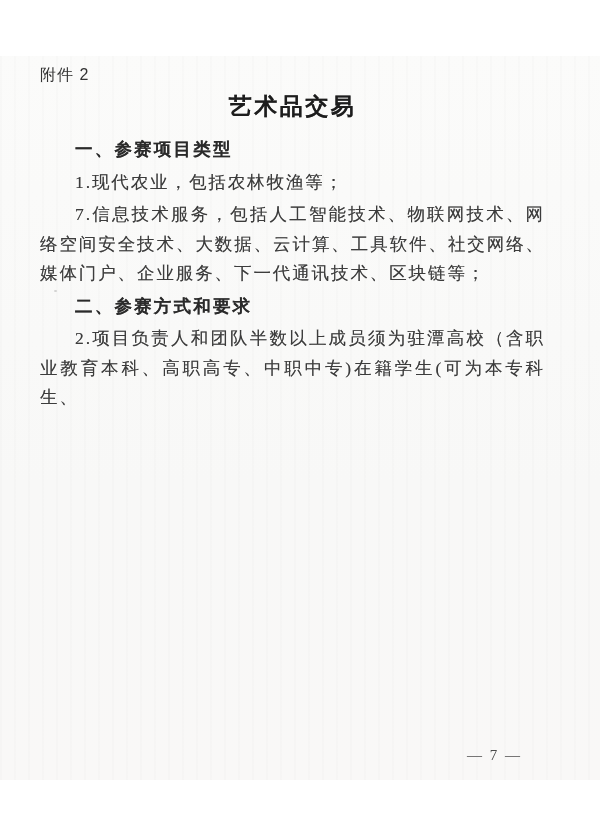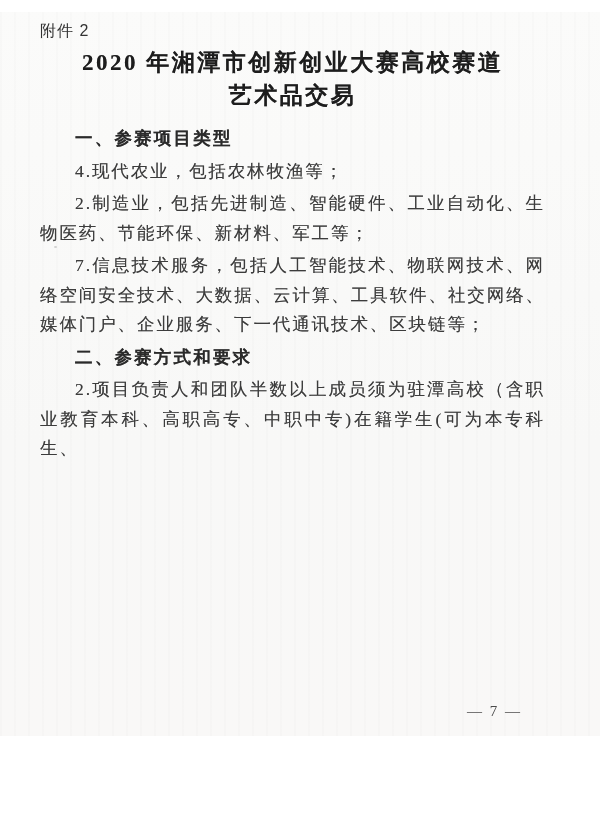--- a/index.html
+++ b/index.html
@@ -11,20 +11,21 @@
     position: relative;
     width: 600px;
     height: 736px;
     overflow: hidden;
     background:
       repeating-linear-gradient(90deg,
         rgba(0,0,0,0.010) 0px, rgba(0,0,0,0.010) 2px,
         rgba(0,0,0,0.000) 2px, rgba(0,0,0,0.000) 14px),
       linear-gradient(180deg, #fbfbfa 0%, #f8f8f7 60%, #f9f8f7 100%);
     font-family: "Liberation Serif", "DejaVu Serif", serif;
+    margin-top: 44px;
   }
   .top-strip {
     position: absolute;
     top: 0; left: 0; right: 0;
     height: 12px;
     background: #ffffff;
   }
   .content {
     position: absolute;
     top: 12px; left: 0; right: 0;
@@ -89,31 +90,29 @@
 <div class="page">
   <div class="top-strip"></div>
   <div class="speck speck-a"></div>
   <div class="speck speck-b"></div>
 
   <div class="content">
 
     <div class="attachment">附件 2</div>
 
     <div class="doc-title">
-      <div>2020 年湘潭市创新创业大赛高校赛道</div>
       <div>艺术品交易</div>
     </div>
 
     <div class="body-text">
 
       <p class="heading">一、参赛项目类型</p>
 
-      <p>4.现代农业，包括农林牧渔等；</p>
+      <p>1.现代农业，包括农林牧渔等；</p>
 
-      <p>2.制造业，包括先进制造、智能硬件、工业自动化、生物医药、节能环保、新材料、军工等；</p>
 
       <p>7.信息技术服务，包括人工智能技术、物联网技术、网络空间安全技术、大数据、云计算、工具软件、社交网络、媒体门户、企业服务、下一代通讯技术、区块链等；</p>
 
 
 
       <p class="heading">二、参赛方式和要求</p>
 
 
       <p>2.项目负责人和团队半数以上成员须为驻潭高校（含职业教育本科、高职高专、中职中专)在籍学生(可为本专科生、</p>
     </div>

